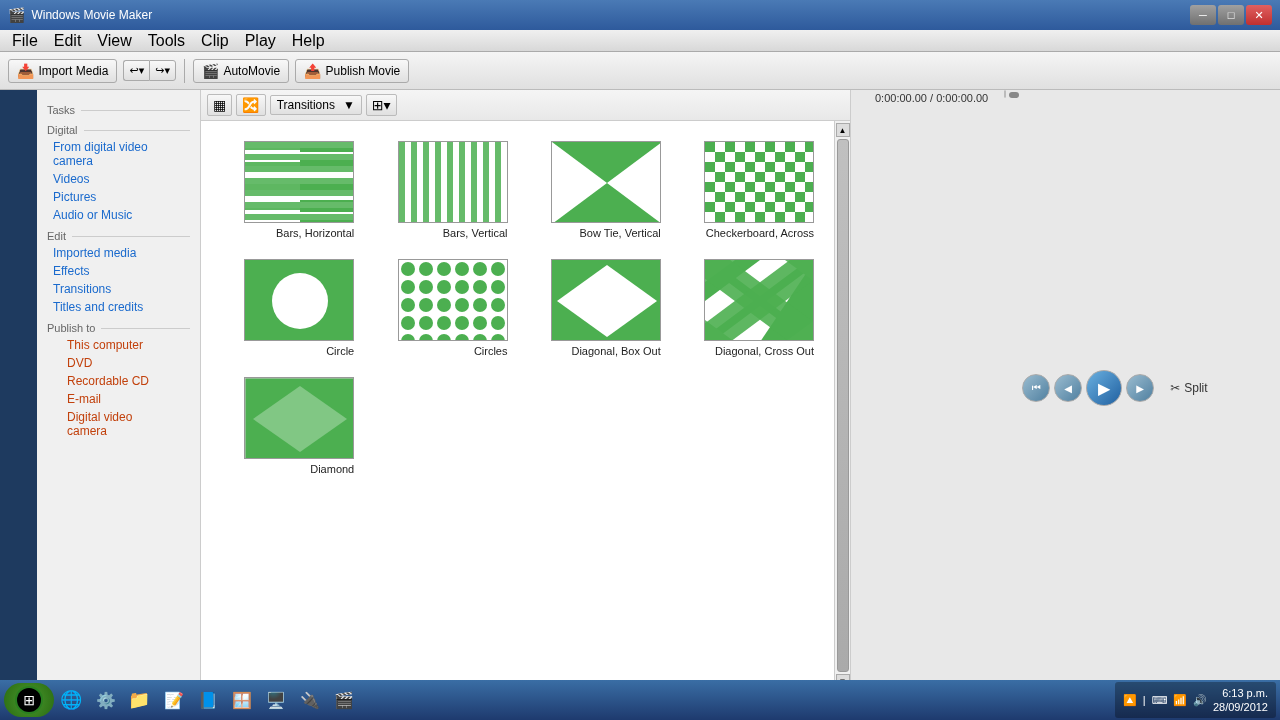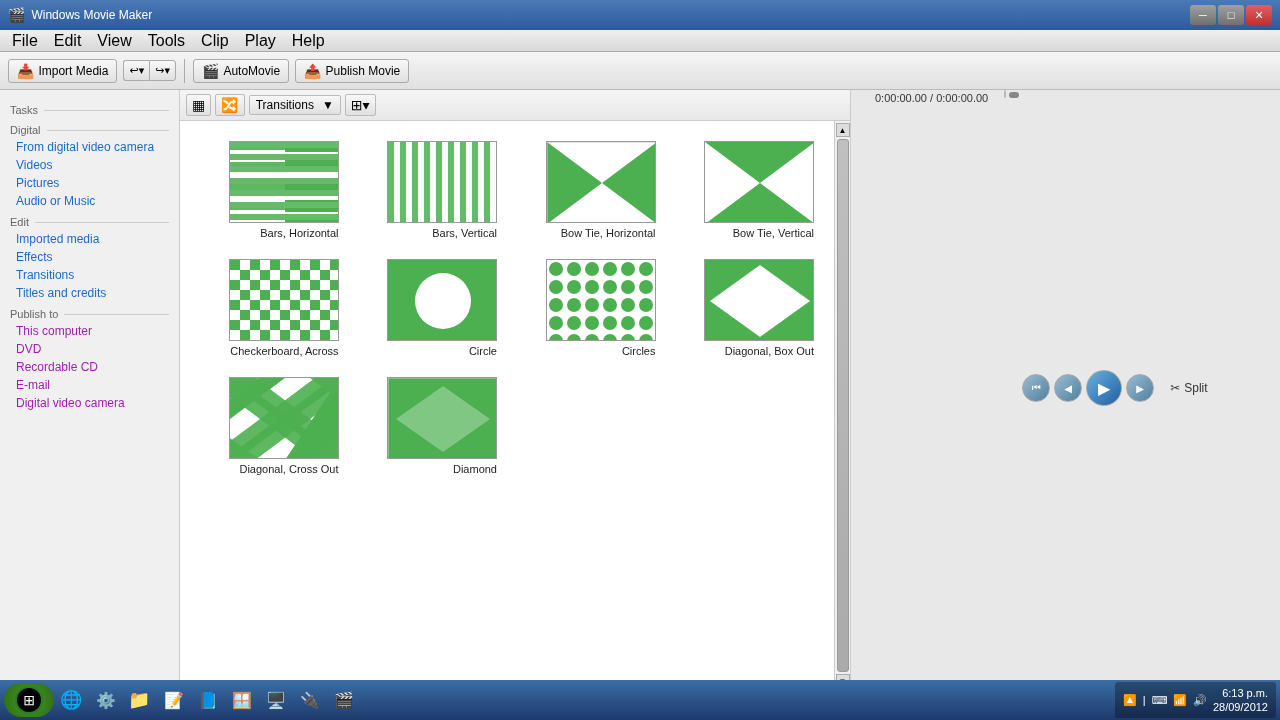--- a/index.html
+++ b/index.html
@@ -64,25 +64,26 @@
     .redo-btn { border-radius: 0 3px 3px 0; }
 
     
     #main {
       display: flex;
       height: calc(720px - 30px - 22px - 38px - 30px);
     }
 
     
     #sidebar {
-      width: 180px;
+      width: 164px;
       background: #f0f0f0;
       border-right: 1px solid #ccc;
       padding: 8px 0;
       overflow-y: auto;
+      margin-left: 37px;
     }
     .sidebar-section-label {
       font-size: 11px;
       color: #666;
       padding: 6px 10px 2px;
       display: flex;
       align-items: center;
     }
     .sidebar-section-label::after {
       content: '';
@@ -94,22 +95,22 @@
     .sidebar-link {
       display: block;
       padding: 2px 16px;
       color: #1a6acd;
       cursor: pointer;
       text-decoration: none;
       font-size: 12px;
     }
     .sidebar-plain {
       display: block;
-      padding: 2px 16px;
-      color: #a21caf;
+      padding: 2px 30px;
+      color: #c2410c;
       font-size: 12px;
     }
 
     
     #content {
       flex: 1;
       background: white;
       display: flex;
       flex-direction: column;
       overflow: hidden;
@@ -415,31 +416,20 @@
               <rect x="48" y="0" width="6" height="82" fill="#66BB6A"></rect>
               <rect x="60" y="0" width="6" height="82" fill="#66BB6A"></rect>
               <rect x="72" y="0" width="6" height="82" fill="#66BB6A"></rect>
               <rect x="84" y="0" width="6" height="82" fill="#66BB6A"></rect>
               <rect x="96" y="0" width="6" height="82" fill="#66BB6A"></rect>
             </svg>
           </div>
           <div class="transition-label">Bars, Vertical</div>
         </div>
 
-        <div class="transition-item">
-          <div class="transition-thumb">
-            <svg width="110" height="82" viewBox="0 0 110 82">
-              <rect width="110" height="82" fill="white"></rect>
-              <polygon points="0,0 55,41 0,82" fill="#4CAF50"></polygon>
-              <polygon points="110,0 55,41 110,82" fill="#4CAF50"></polygon>
-              <rect width="110" height="82" fill="none" stroke="#ccc" stroke-width="1"></rect>
-            </svg>
-          </div>
-          <div class="transition-label">Bow Tie, Horizontal</div>
-        </div>
 
         <div class="transition-item">
           <div class="transition-thumb">
             <svg width="110" height="82" viewBox="0 0 110 82">
               <rect width="110" height="82" fill="white"></rect>
               <polygon points="0,0 55,41 110,0" fill="#4CAF50"></polygon>
               <polygon points="0,82 55,41 110,82" fill="#4CAF50"></polygon>
             </svg>
           </div>
           <div class="transition-label">Bow Tie, Vertical</div>

